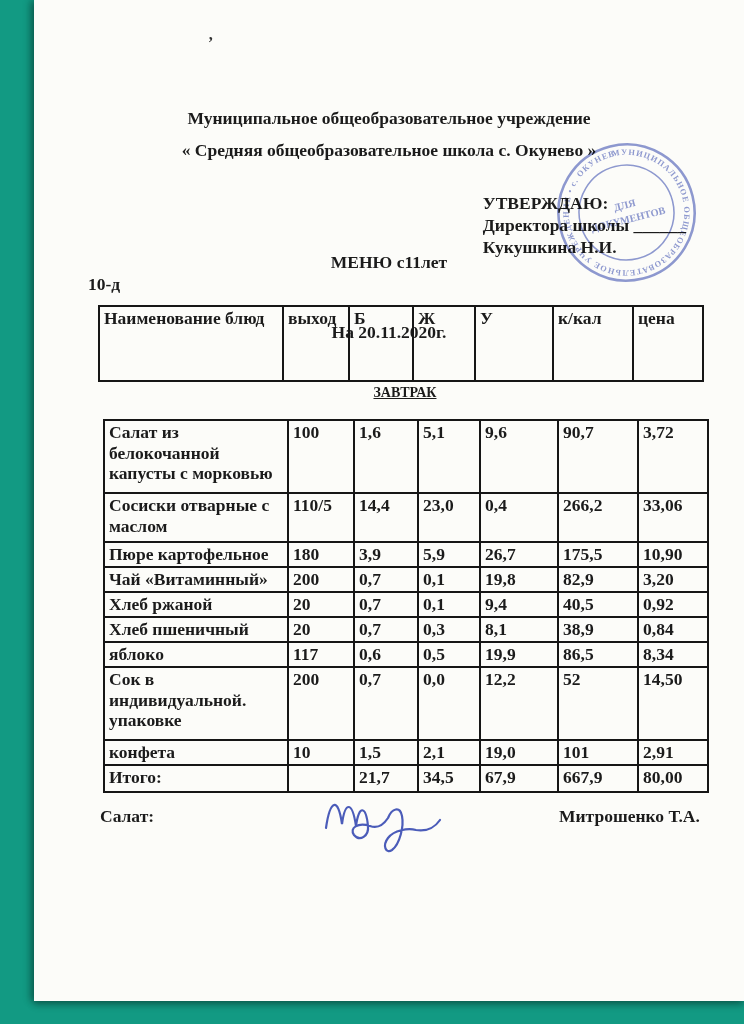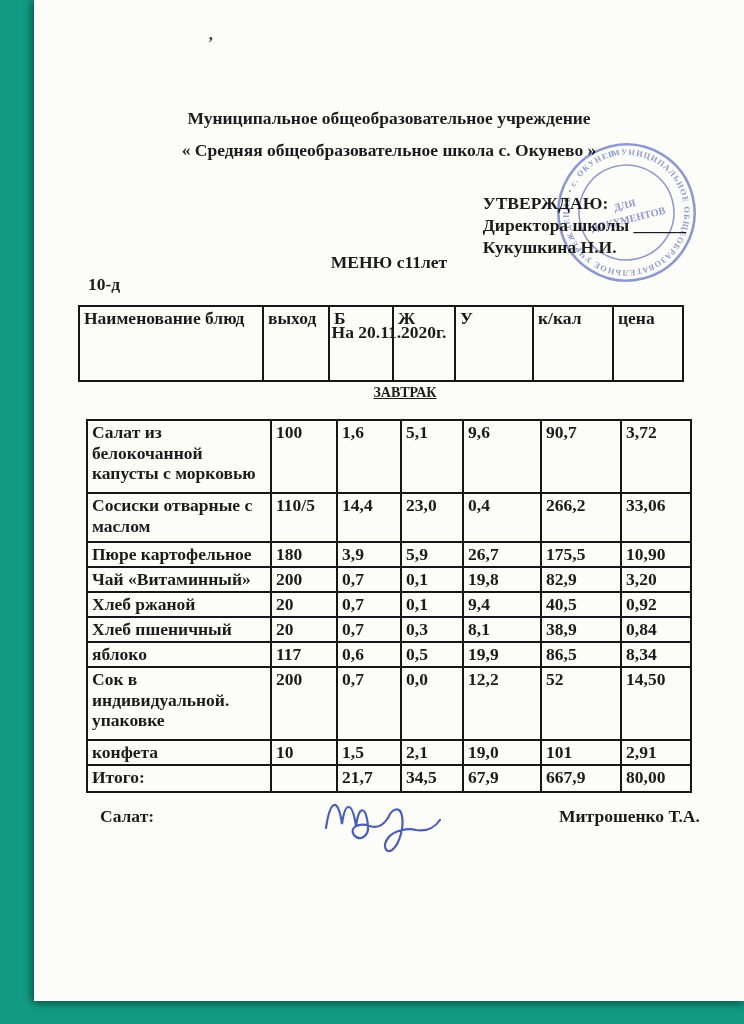--- a/index.html
+++ b/index.html
@@ -22,23 +22,23 @@
   .approve{top:192px;right:58px;line-height:22px;}
   .menu-title{top:252px;}
   .menu-date{top:274px;margin-top:48px;}
   .class-label{top:274px;left:54px;}
   .breakfast{top:385px;text-decoration:underline;font-size:14px;padding-left:16px;}
   table{border-collapse:collapse;table-layout:fixed;width:604px;}
   td{
     border:2px solid #161616;vertical-align:top;padding:1px 4px 0 4px;
     font-size:17.5px;font-weight:bold;line-height:1.18;overflow:hidden;
   }
-  .tbl-head{top:305px;left:44px;}
+  .tbl-head{top:305px;left:64px;}
   .tbl-head td{height:72px;}
-  .tbl-main{top:419px;left:52px;}
+  .tbl-main{top:419px;left:69px;}
   .rh-3l td{height:70px;}
   .rh-2l td{height:46px;}
   .rh-1l td{height:22px;}
   .rh-tot td{height:24px;}
   .stamp{
     top:130px;left:510px;width:165px;height:165px;
     opacity:.55;transform:rotate(-14deg);mix-blend-mode:multiply;pointer-events:none;
   }
   .footer-cook{top:806px;left:66px;}
   .footer-name{top:806px;left:494px;margin-left:31px;}

